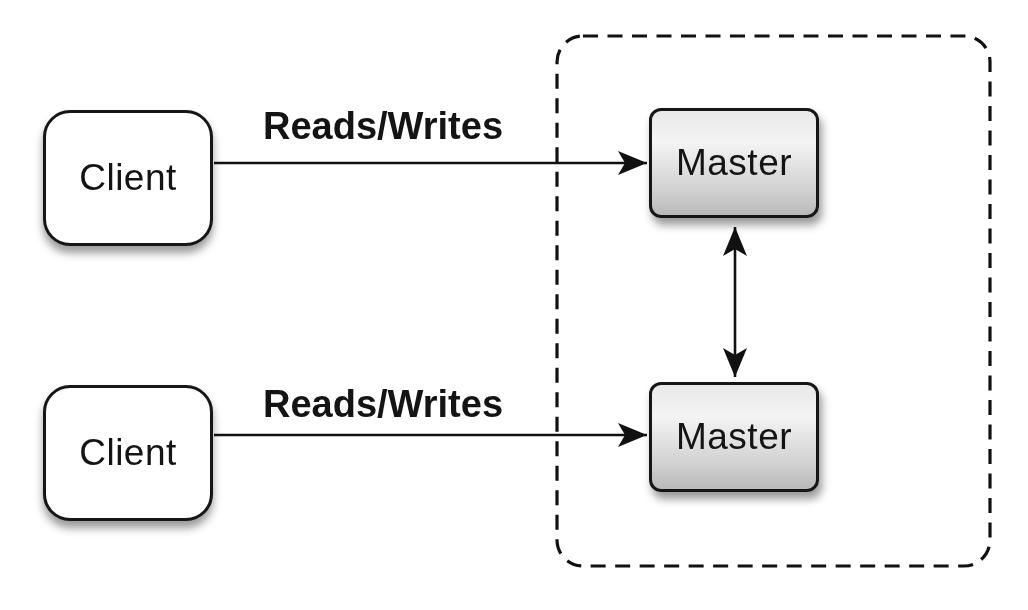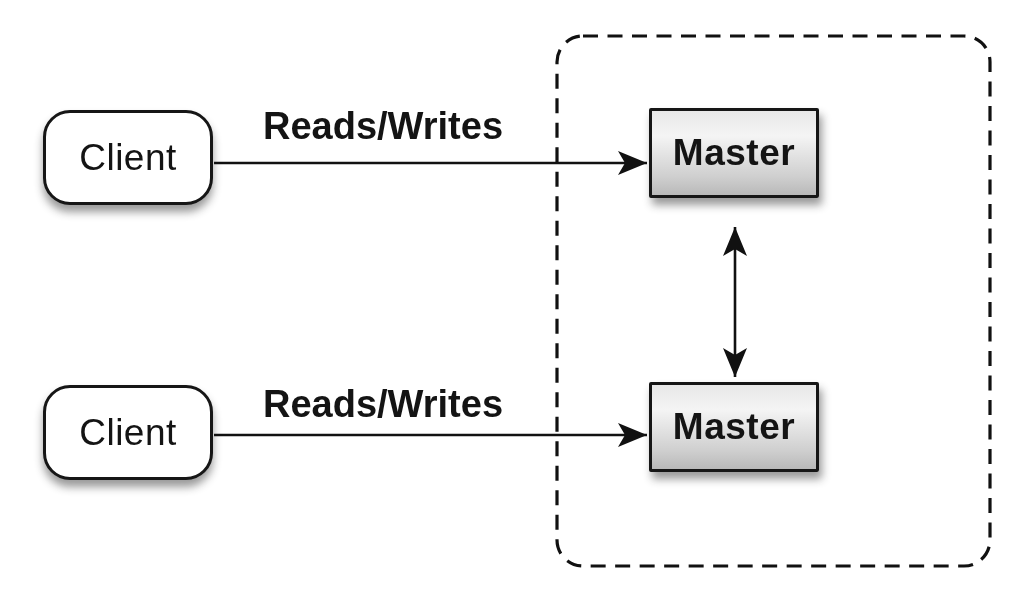--- a/index.html
+++ b/index.html
@@ -31,35 +31,34 @@
     box-sizing: border-box;
     border: 3.2px solid #161616;
     font-size: 37px;
     font-weight: 500;
     letter-spacing: 0.5px;
     color: #141414;
   }
   .client {
     left: 43px;
     width: 170px;
-    height: 95px;
+    height: 136px;
     border-radius: 27px;
     background: #ffffff;
     box-shadow: 0px 7px 9px rgba(30,30,30,0.45);
   }
   .client-1 { top: 110px; }
   .client-2 { top: 385px; }
   .master {
     left: 649px;
     width: 170px;
-    height: 90px;
-    border-radius: 2px;
+    height: 110px;
+    border-radius: 12px;
     background: linear-gradient(180deg, #e8e8e8 0%, #f4f4f4 30%, #cfcfcf 78%, #b9b9b9 100%);
     box-shadow: 3px 7px 9px rgba(30,30,30,0.45);
-    font-weight: bold;
   }
   .master-1 { top: 108px; }
   .master-2 { top: 382px; }
   .edge-label {
     position: absolute;
     font-size: 38px;
     font-weight: 700;
     line-height: 1;
     color: #141414;
     white-space: nowrap;

